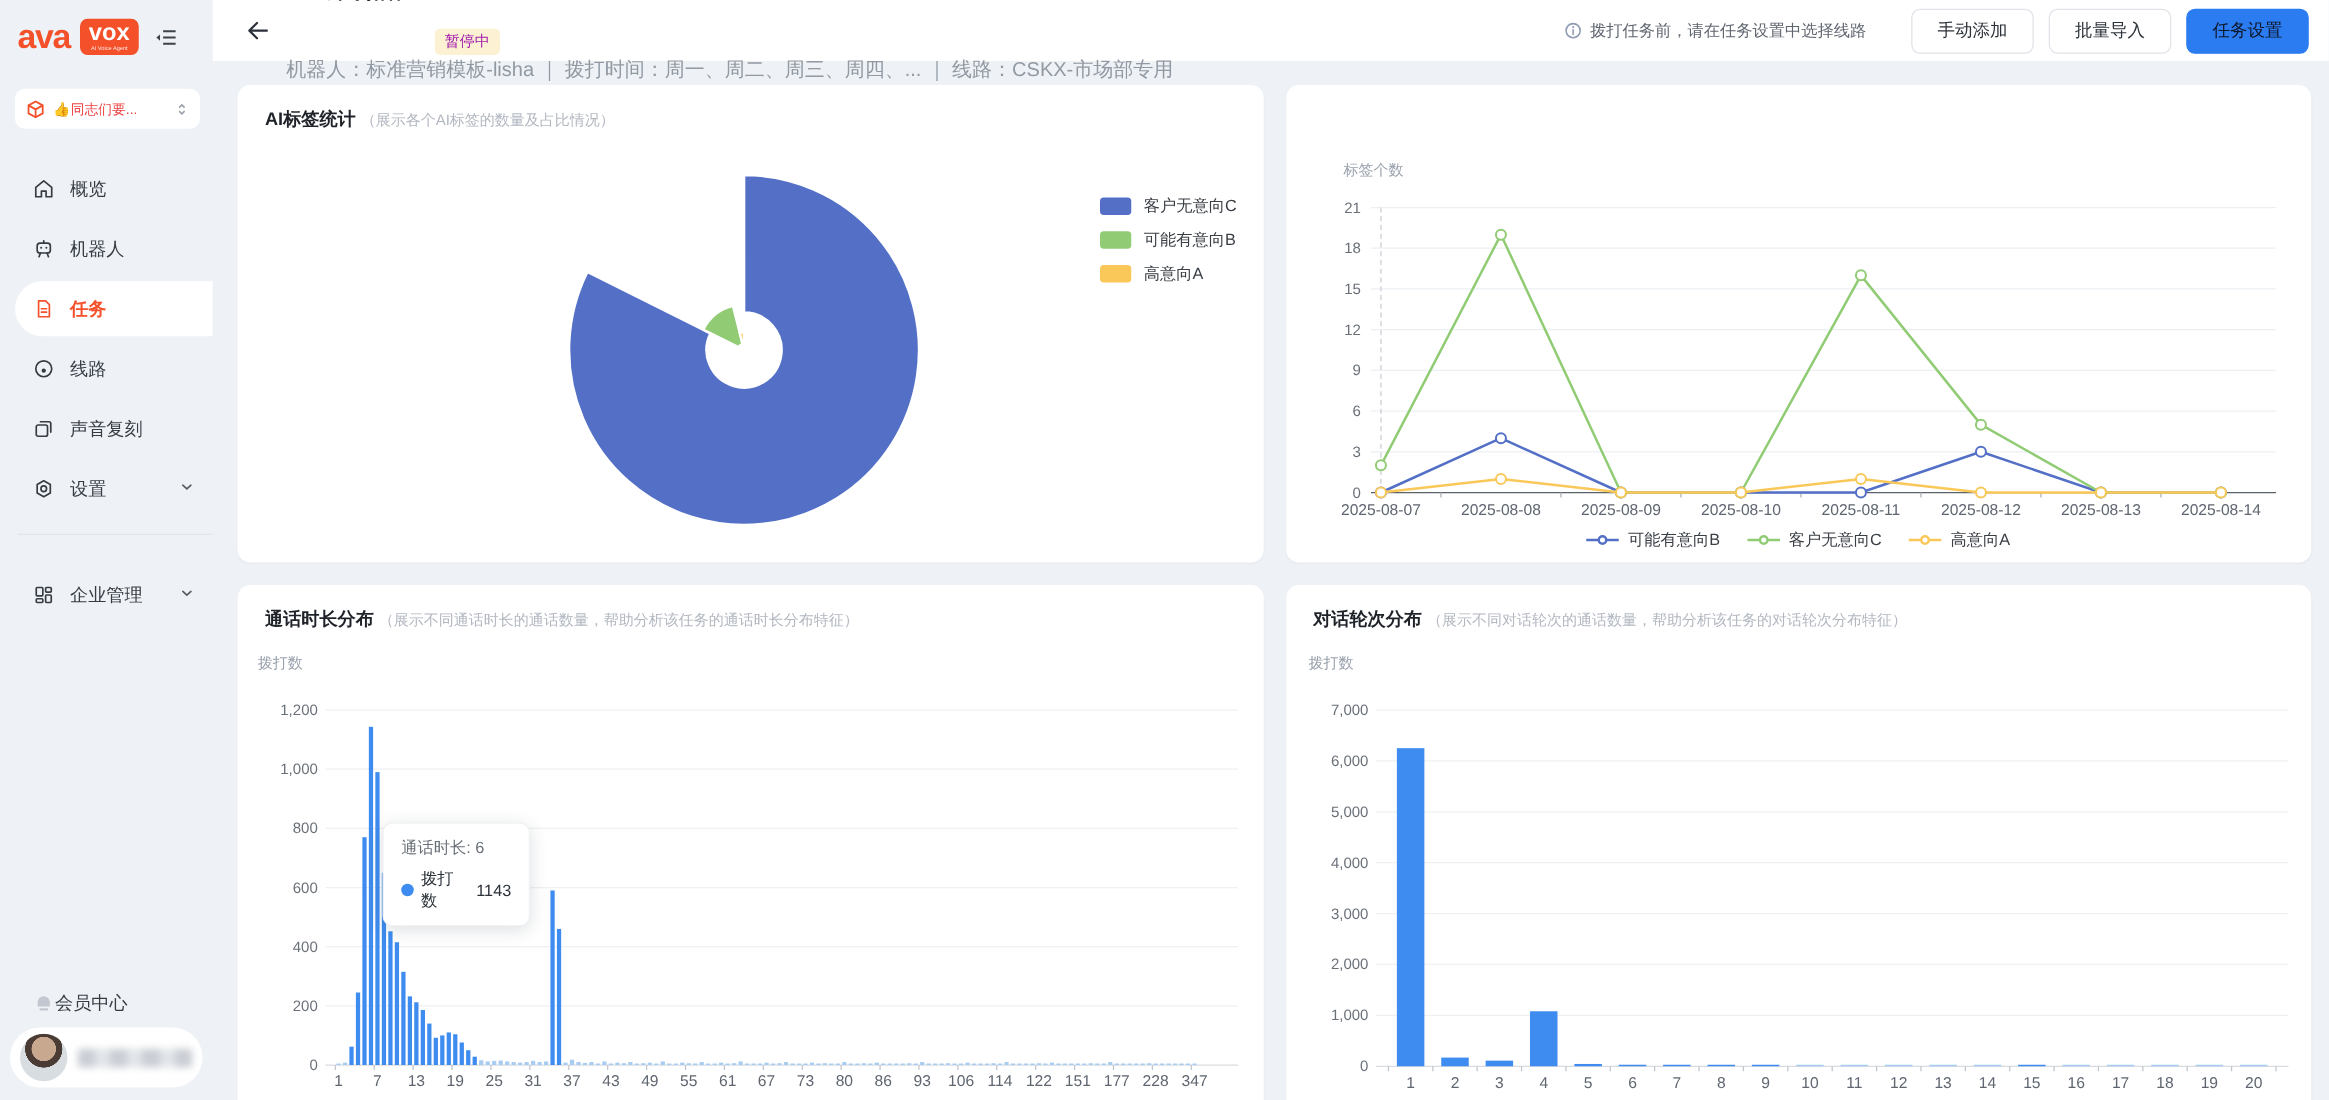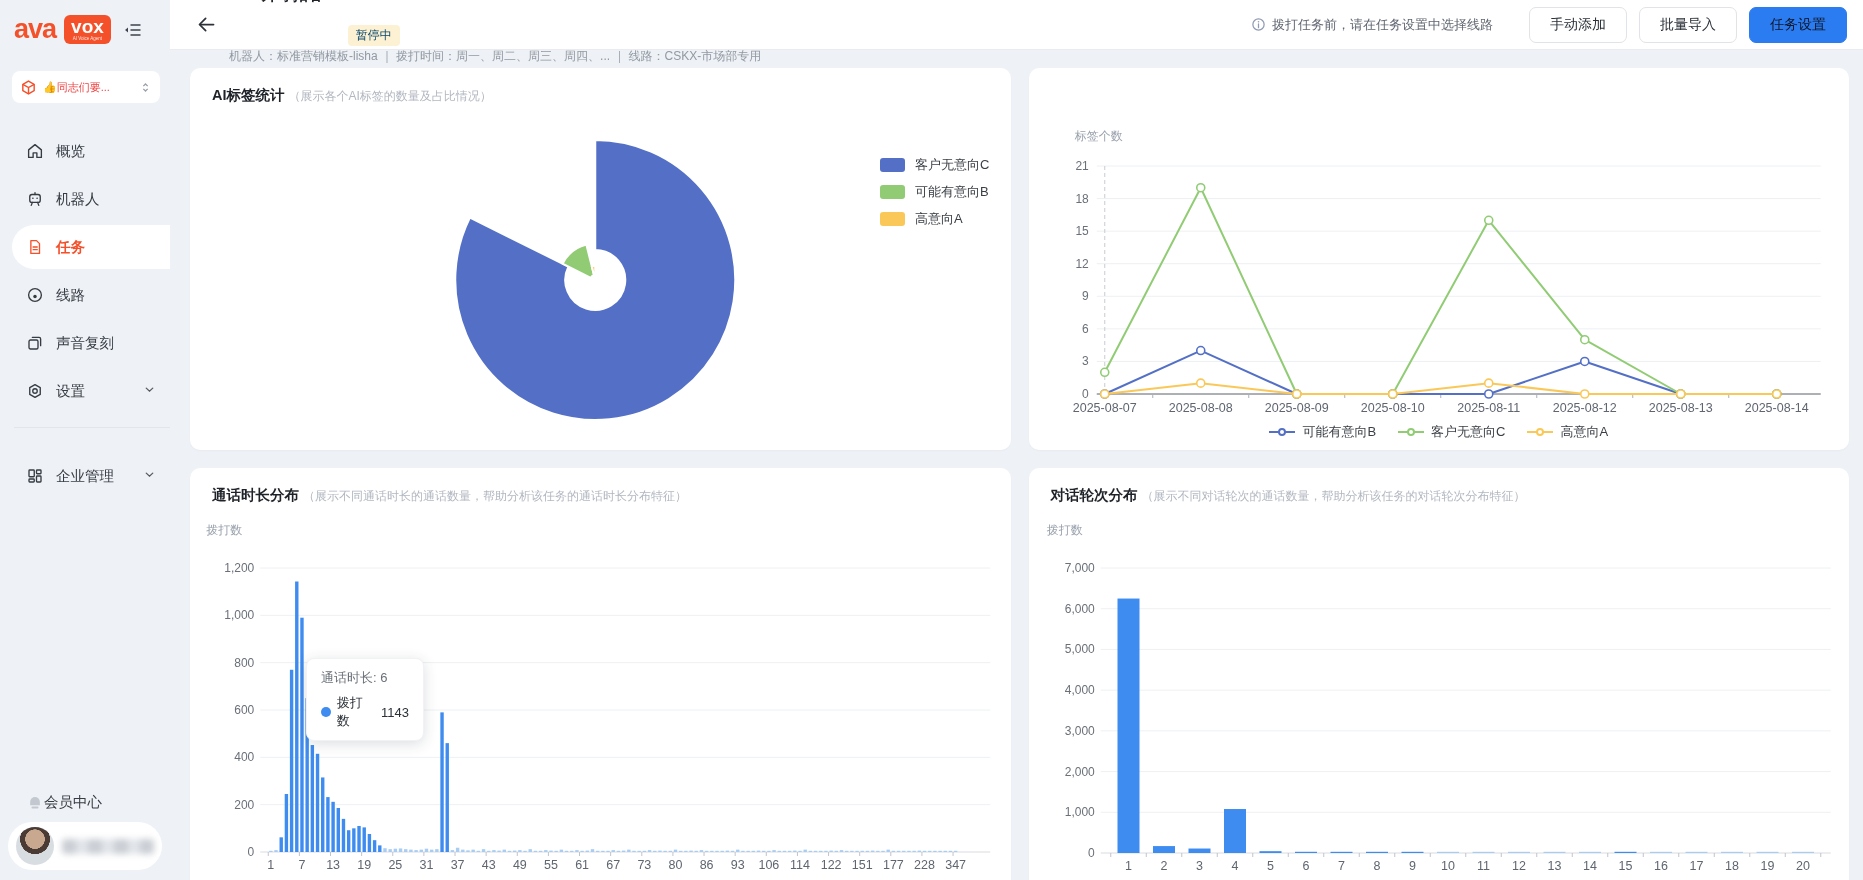--- a/index.html
+++ b/index.html
@@ -33,22 +33,22 @@
                linear-gradient(180deg,#cfd5da 55%, #3a3f52 56%); }
   .user-name { flex:1; height:15px; border-radius:3px; background:repeating-linear-gradient(90deg,#b9bec6 0 14px,#d8dce2 14px 26px); filter:blur(3px); opacity:.75; }
 
   
   .header { position:absolute; left:170px; top:0; width:1693px; height:50px; background:#fff;
     border-bottom:1px solid #e9ebee; display:flex; align-items:center; z-index:4; }
   .back-btn { margin:0 12px 0 26px; color:#2b3138; cursor:pointer; display:flex; }
   .title-block { display:flex; flex-direction:column; gap:2px; }
   .title-row { display:flex; align-items:flex-start; gap:24px; }
   .task-title { font-size:15.5px; font-weight:bold; color:#1f2329; }
-  .status-badge { background:#fdf1d3; color:#0c4a6e; font-size:12px; padding:2px 8px; border-radius:4px;margin-top:40px; }
-  .subtitle { font-size:12px; color:#9199a3; }
+  .status-badge { background:#fdf1d3; color:#a21caf; font-size:12px; padding:2px 8px; border-radius:4px;margin-top:40px; }
+  .subtitle { font-size:16px; color:#9199a3; }
   .header-right { margin-left:auto; display:flex; align-items:center; gap:12px; padding-right:16px; }
   .notice { display:flex; align-items:center; gap:6px; font-size:13px; color:#606670; margin-right:24px; }
   .btn { height:36px; border-radius:7px; font-size:14px; padding:0 20px; cursor:pointer;
     display:flex; align-items:center; border:1px solid #e0e3e8; background:#fff; color:#2b3138; }
   .btn.primary { background:#2a7cf0; border-color:#2a7cf0; color:#0f172a; }
 
   
   .main { position:absolute; left:170px; top:50px; width:1693px; height:830px;
     padding:18px 14px 0 20px; display:grid; grid-template-columns:1fr 1fr;
     grid-template-rows:382px 560px; gap:18px; }

